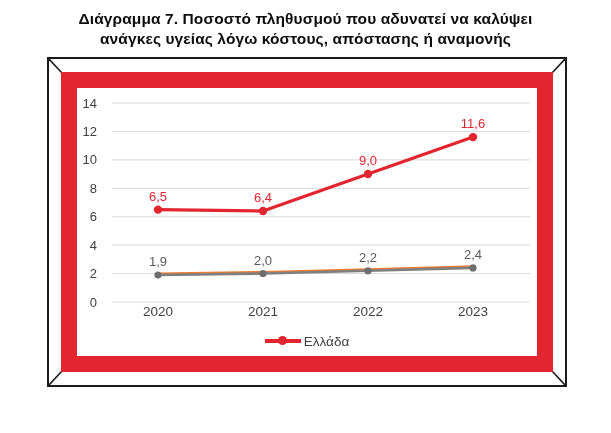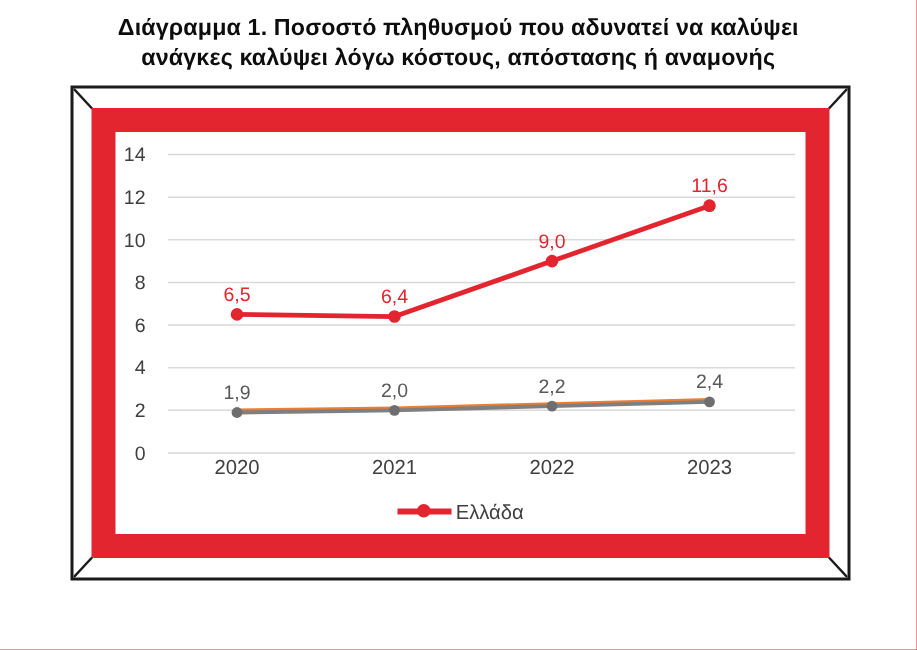--- a/index.html
+++ b/index.html
@@ -37,22 +37,22 @@
   .legend-marker::after{
     content:'';position:absolute;width:9px;height:9px;border-radius:50%;
     left:13px;top:-2.8px;background:inherit;
   }
   .legend-label{font-size:13.5px;color:#404040;white-space:nowrap;}
 </style>
 </head>
 <body>
 
 <div class="title-block">
-  <div>Διάγραμμα 1. Ποσοστό πληθυσμού που αδυνατεί να καλύψει</div>
-  <div>ανάγκες καλύψει λόγω κόστους, απόστασης ή αναμονής</div>
+  <div>Διάγραμμα 7. Ποσοστό πληθυσμού που αδυνατεί να καλύψει</div>
+  <div>ανάγκες υγείας λόγω κόστους, απόστασης ή αναμονής</div>
 </div>
 
 <div class="frame">
   <svg class="miter-svg" viewBox="0 0 516 326">
     <line x1="0" y1="0" x2="12.5" y2="13.5" stroke="#1b1b1b" stroke-width="1.6"></line>
     <line x1="516" y1="0" x2="503.5" y2="13.5" stroke="#1b1b1b" stroke-width="1.6"></line>
     <line x1="0" y1="326" x2="12.5" y2="312.5" stroke="#1b1b1b" stroke-width="1.6"></line>
     <line x1="516" y1="326" x2="503.5" y2="312.5" stroke="#1b1b1b" stroke-width="1.6"></line>
   </svg>
   <div class="red-band" style="background: rgb(227, 37, 48);">

